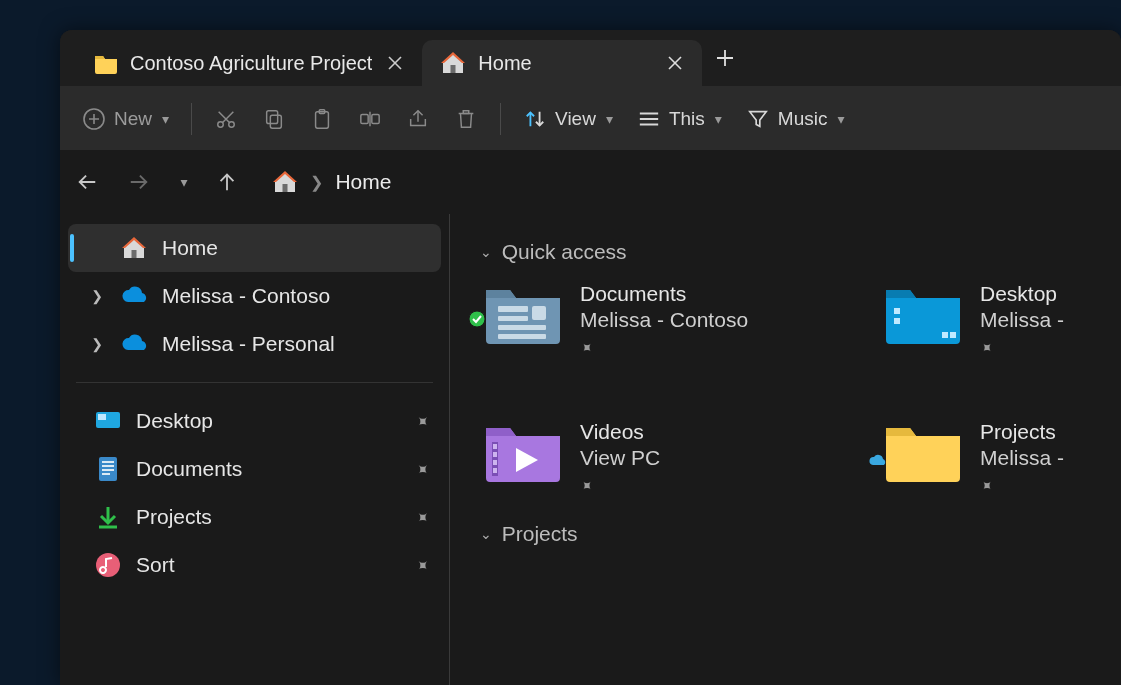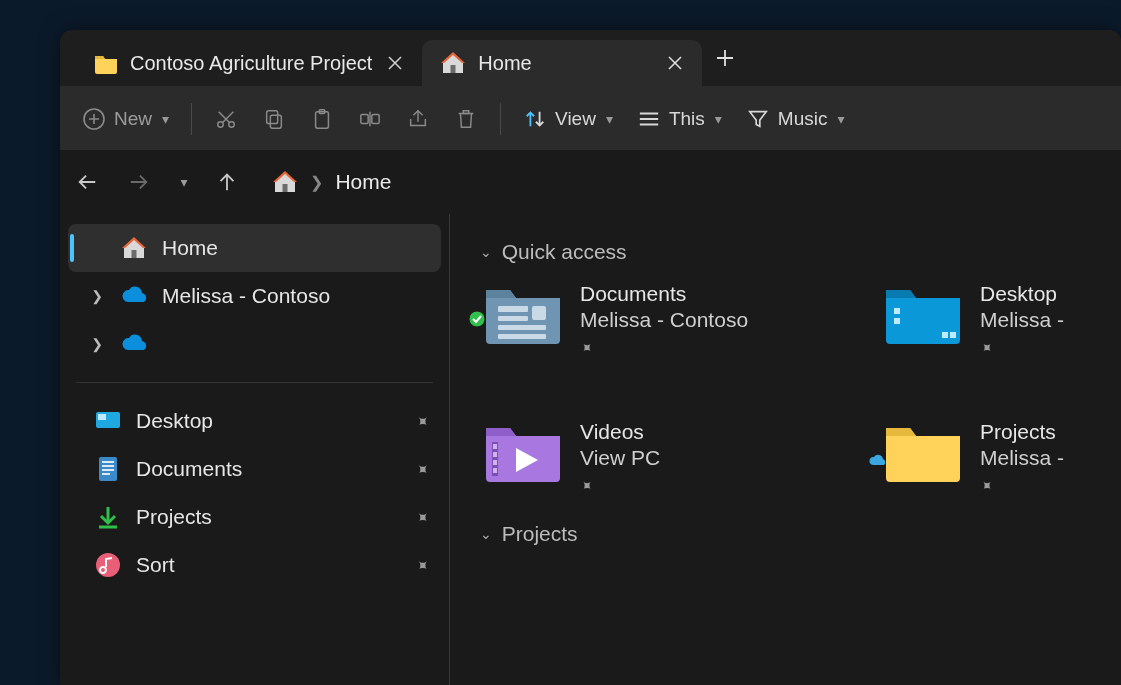--- a/index.html
+++ b/index.html
@@ -265,20 +265,21 @@
         </span>
         <span>Melissa - Contoso</span>
       </div>
       <div class="sb-item">
         <span class="exp">❯</span>
         <span class="ficon">
           <svg width="28" height="20" viewBox="0 0 28 20">
               <path d="M8 16 a6 6 0 0 1 1 -12 a7 7 0 0 1 13 3 a5 5 0 0 1 2 9 Z" fill="#0b8fdd"></path>
             </svg>
         </span>
+        <span>Melissa - Personal</span>
       </div>
 
       <div class="sb-divider"></div>
 
       <div class="sb-item sb-indent">
         <span class="ficon">
           <svg width="26" height="22" viewBox="0 0 26 22">
               <rect x="1" y="2" width="24" height="16" rx="2" fill="#1fa7e0"></rect>
               <rect x="3" y="4" width="8" height="6" fill="#bfe9ff"></rect>
             </svg>

